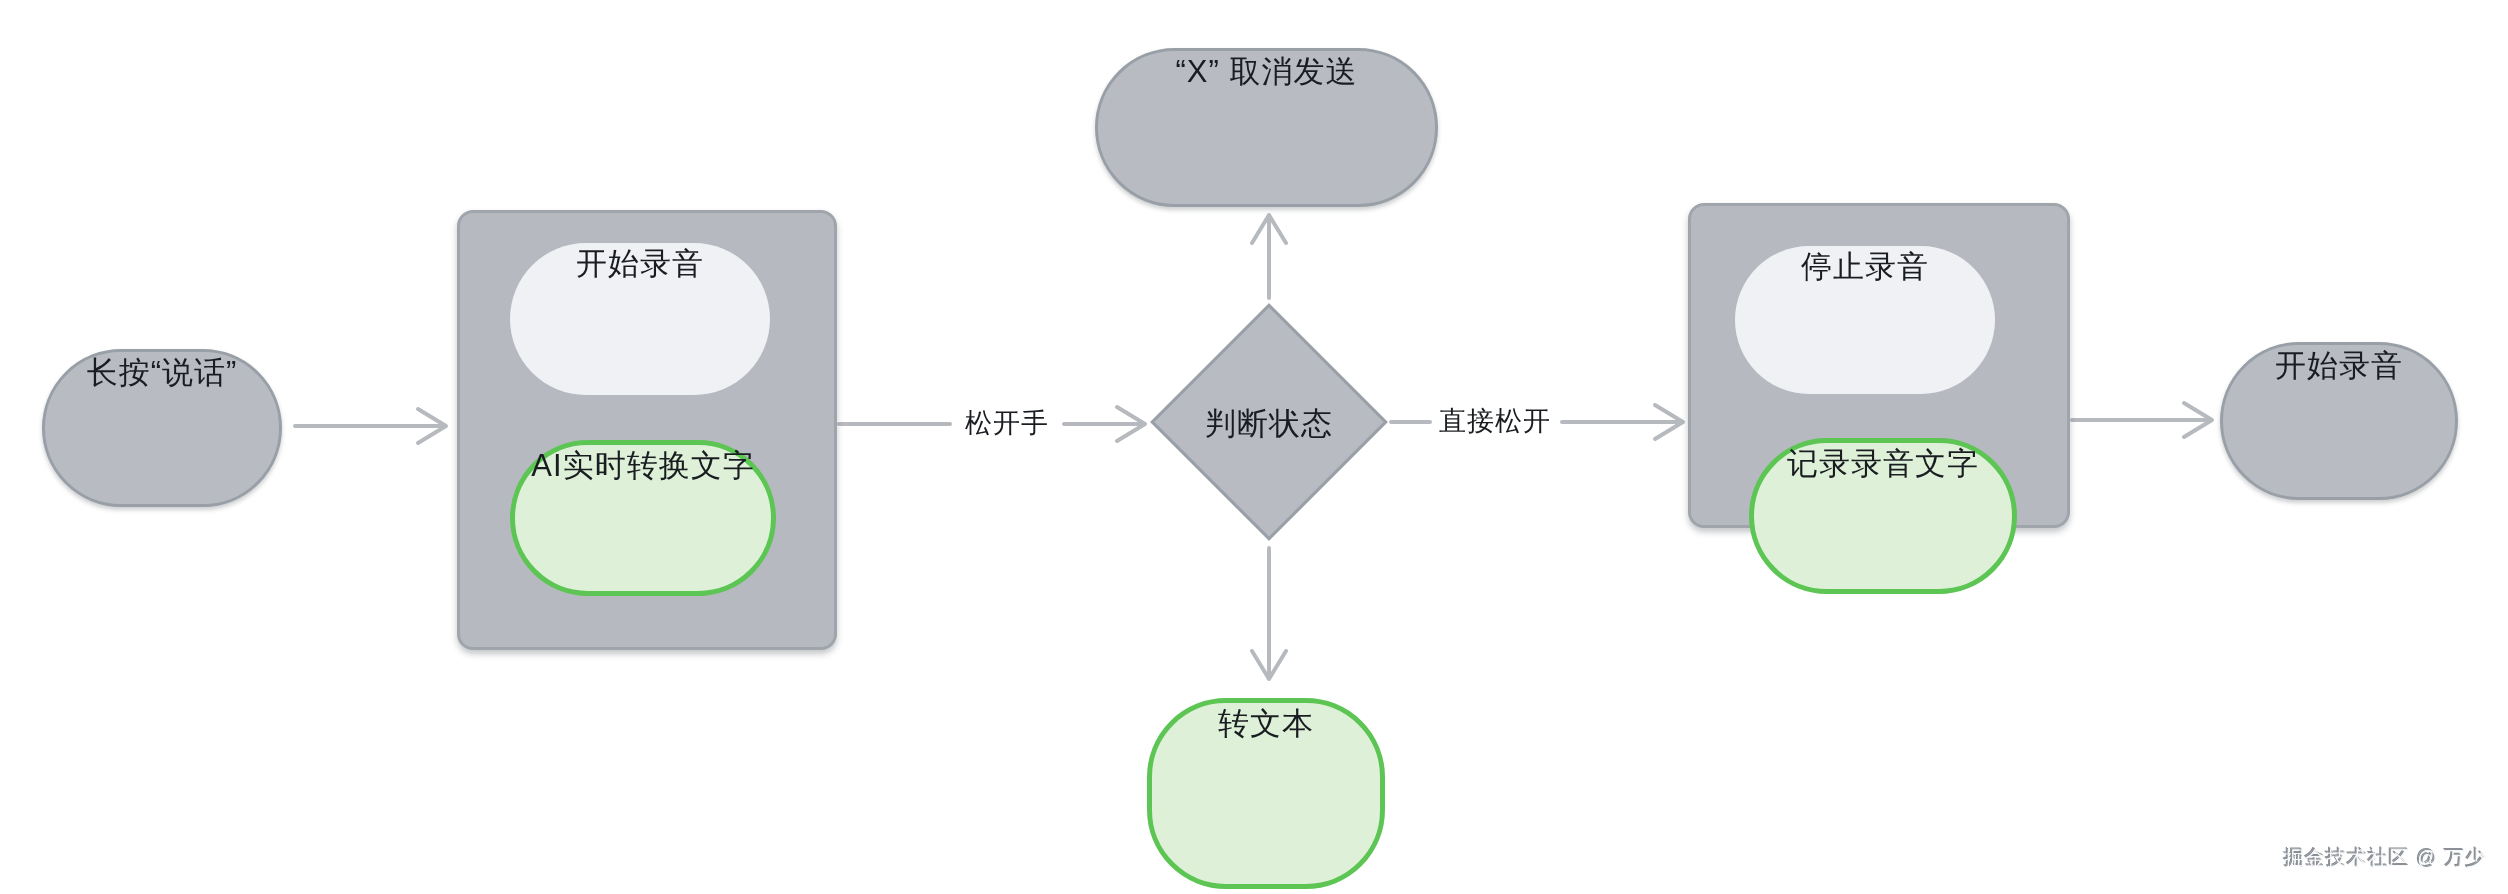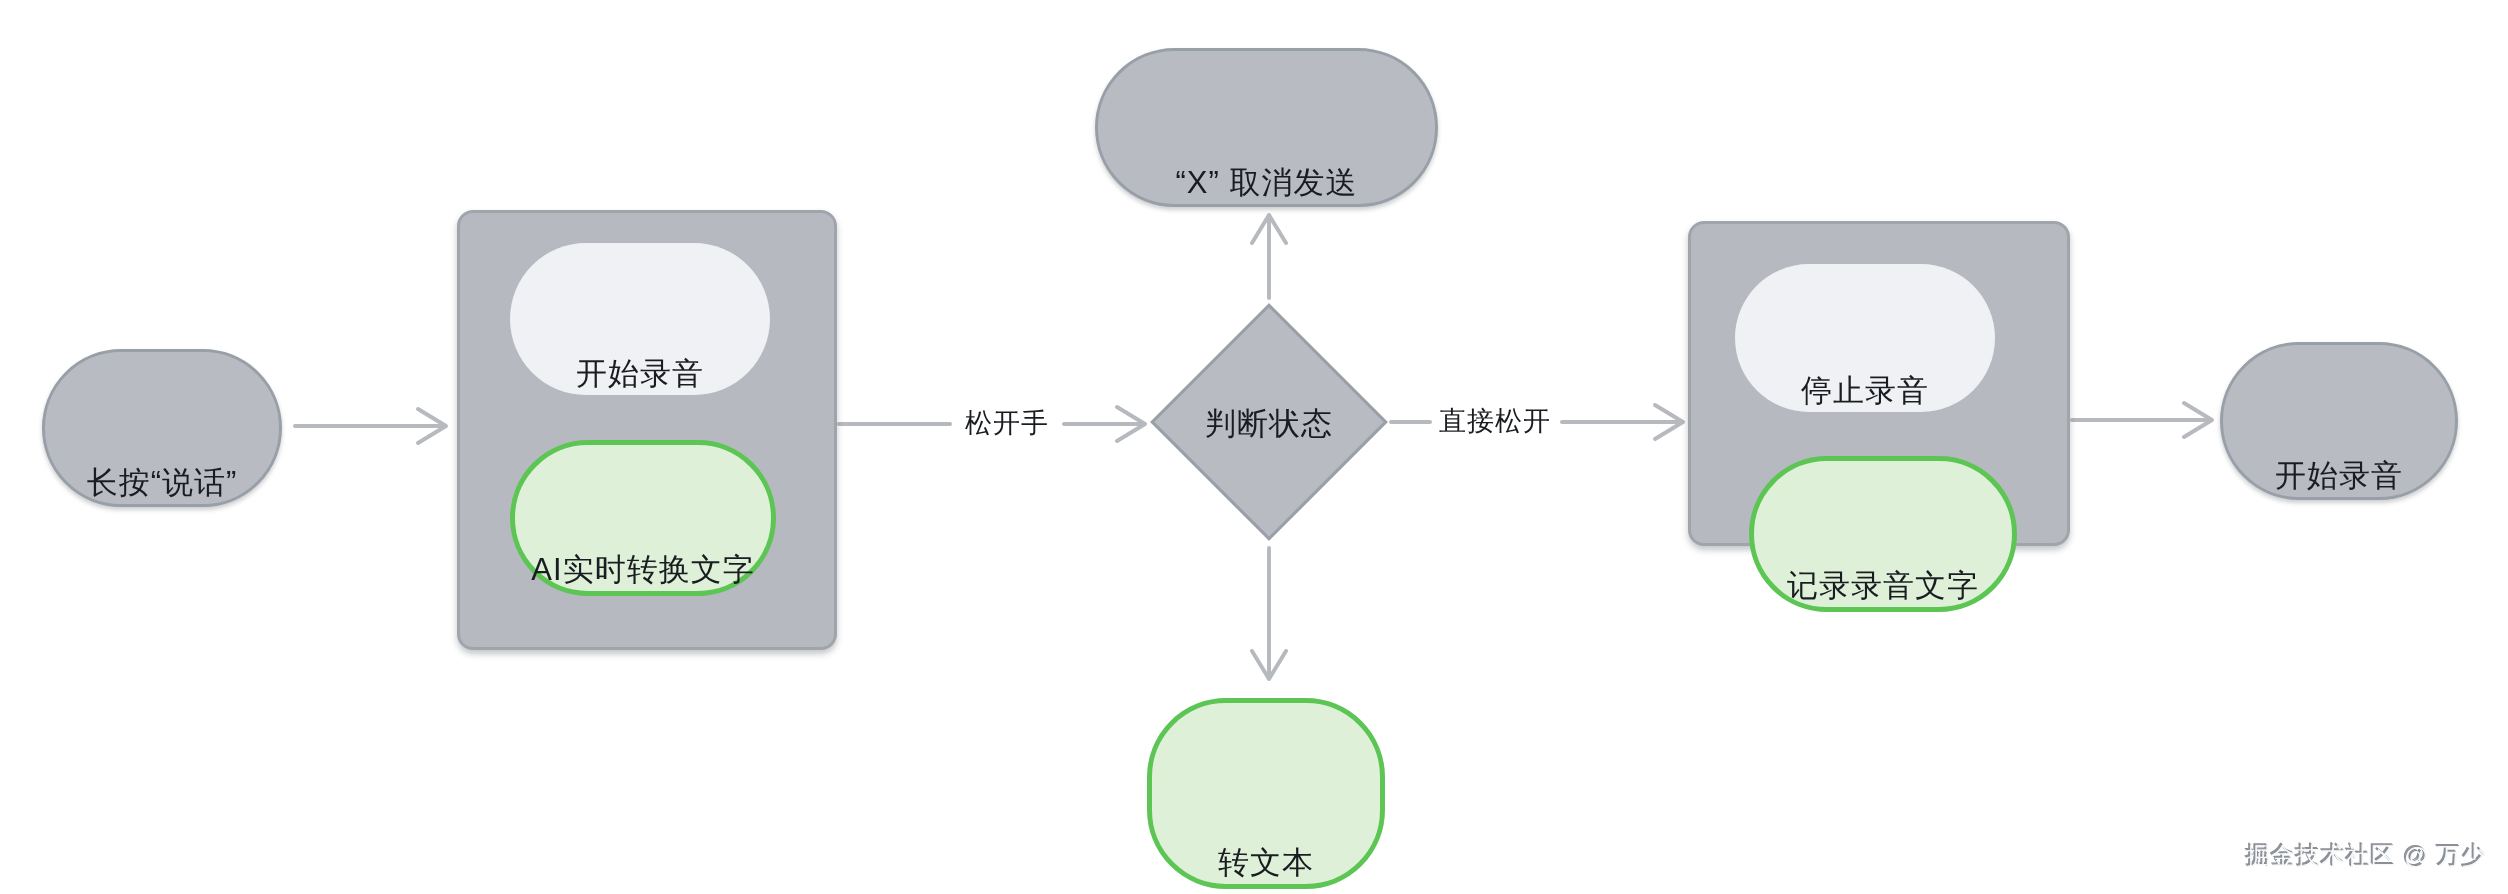--- a/index.html
+++ b/index.html
@@ -19,21 +19,21 @@
   #edges {
     position: absolute;
     left: 0; top: 0;
     width: 2508px;
     height: 894px;
     z-index: 0;
   }
   .node {
     position: absolute;
     display: flex;
-    align-items: flex-end;
+    align-items: flex-start;
     justify-content: center;
     box-sizing: border-box;
     z-index: 2;
     font-size: 31px;
     letter-spacing: 1px;
     text-align: center;
     white-space: nowrap;
   }
   .pill--gray {
     background: #b8bcc2;
@@ -86,21 +86,21 @@
     font-size: 27px;
     letter-spacing: 1px;
     white-space: nowrap;
     background: #ffffff;
     padding: 0 6px;
   }
   .watermark {
     position: absolute;
     right: 21px;
     bottom: 22px;
-    font-size: 24px;
+    font-size: 20px;
     letter-spacing: 1px;
     color: #f7f8f9;
     text-shadow: -2px -2px 0 #8b9096, -1px -1px 0 #8b9096;
     z-index: 3;
     white-space: nowrap;
   }
 </style>
 </head>
 <body>
 
@@ -162,21 +162,21 @@
   </div>
 
   <div class="node pill--green" style="left:1147px; top:698px; width:238px; height:191px; border-radius:79px;">
     <span>转文本</span>
   </div>
 
   <div class="edge-label" style="left:1495px; top:421px;">
     <span>直接松开</span>
   </div>
 
-  <div class="container-node" style="left:1688px; top:203px; width:382px; height:325px;margin-top:18px;">
+  <div class="container-node" style="left:1688px; top:203px; width:382px; height:325px;">
     <div class="node pill--white" style="left:44px; top:40px; width:260px; height:148px; border-radius:74px;">
       <span>停止录音</span>
     </div>
     <div class="node pill--green" style="left:58px; top:232px; width:268px; height:156px; border-radius:78px;">
       <span>记录录音文字</span>
     </div>
   </div>
 
   <div class="node pill--gray" style="left:2220px; top:342px; width:238px; height:158px; border-radius:79px;">
     <span>开始录音</span>

